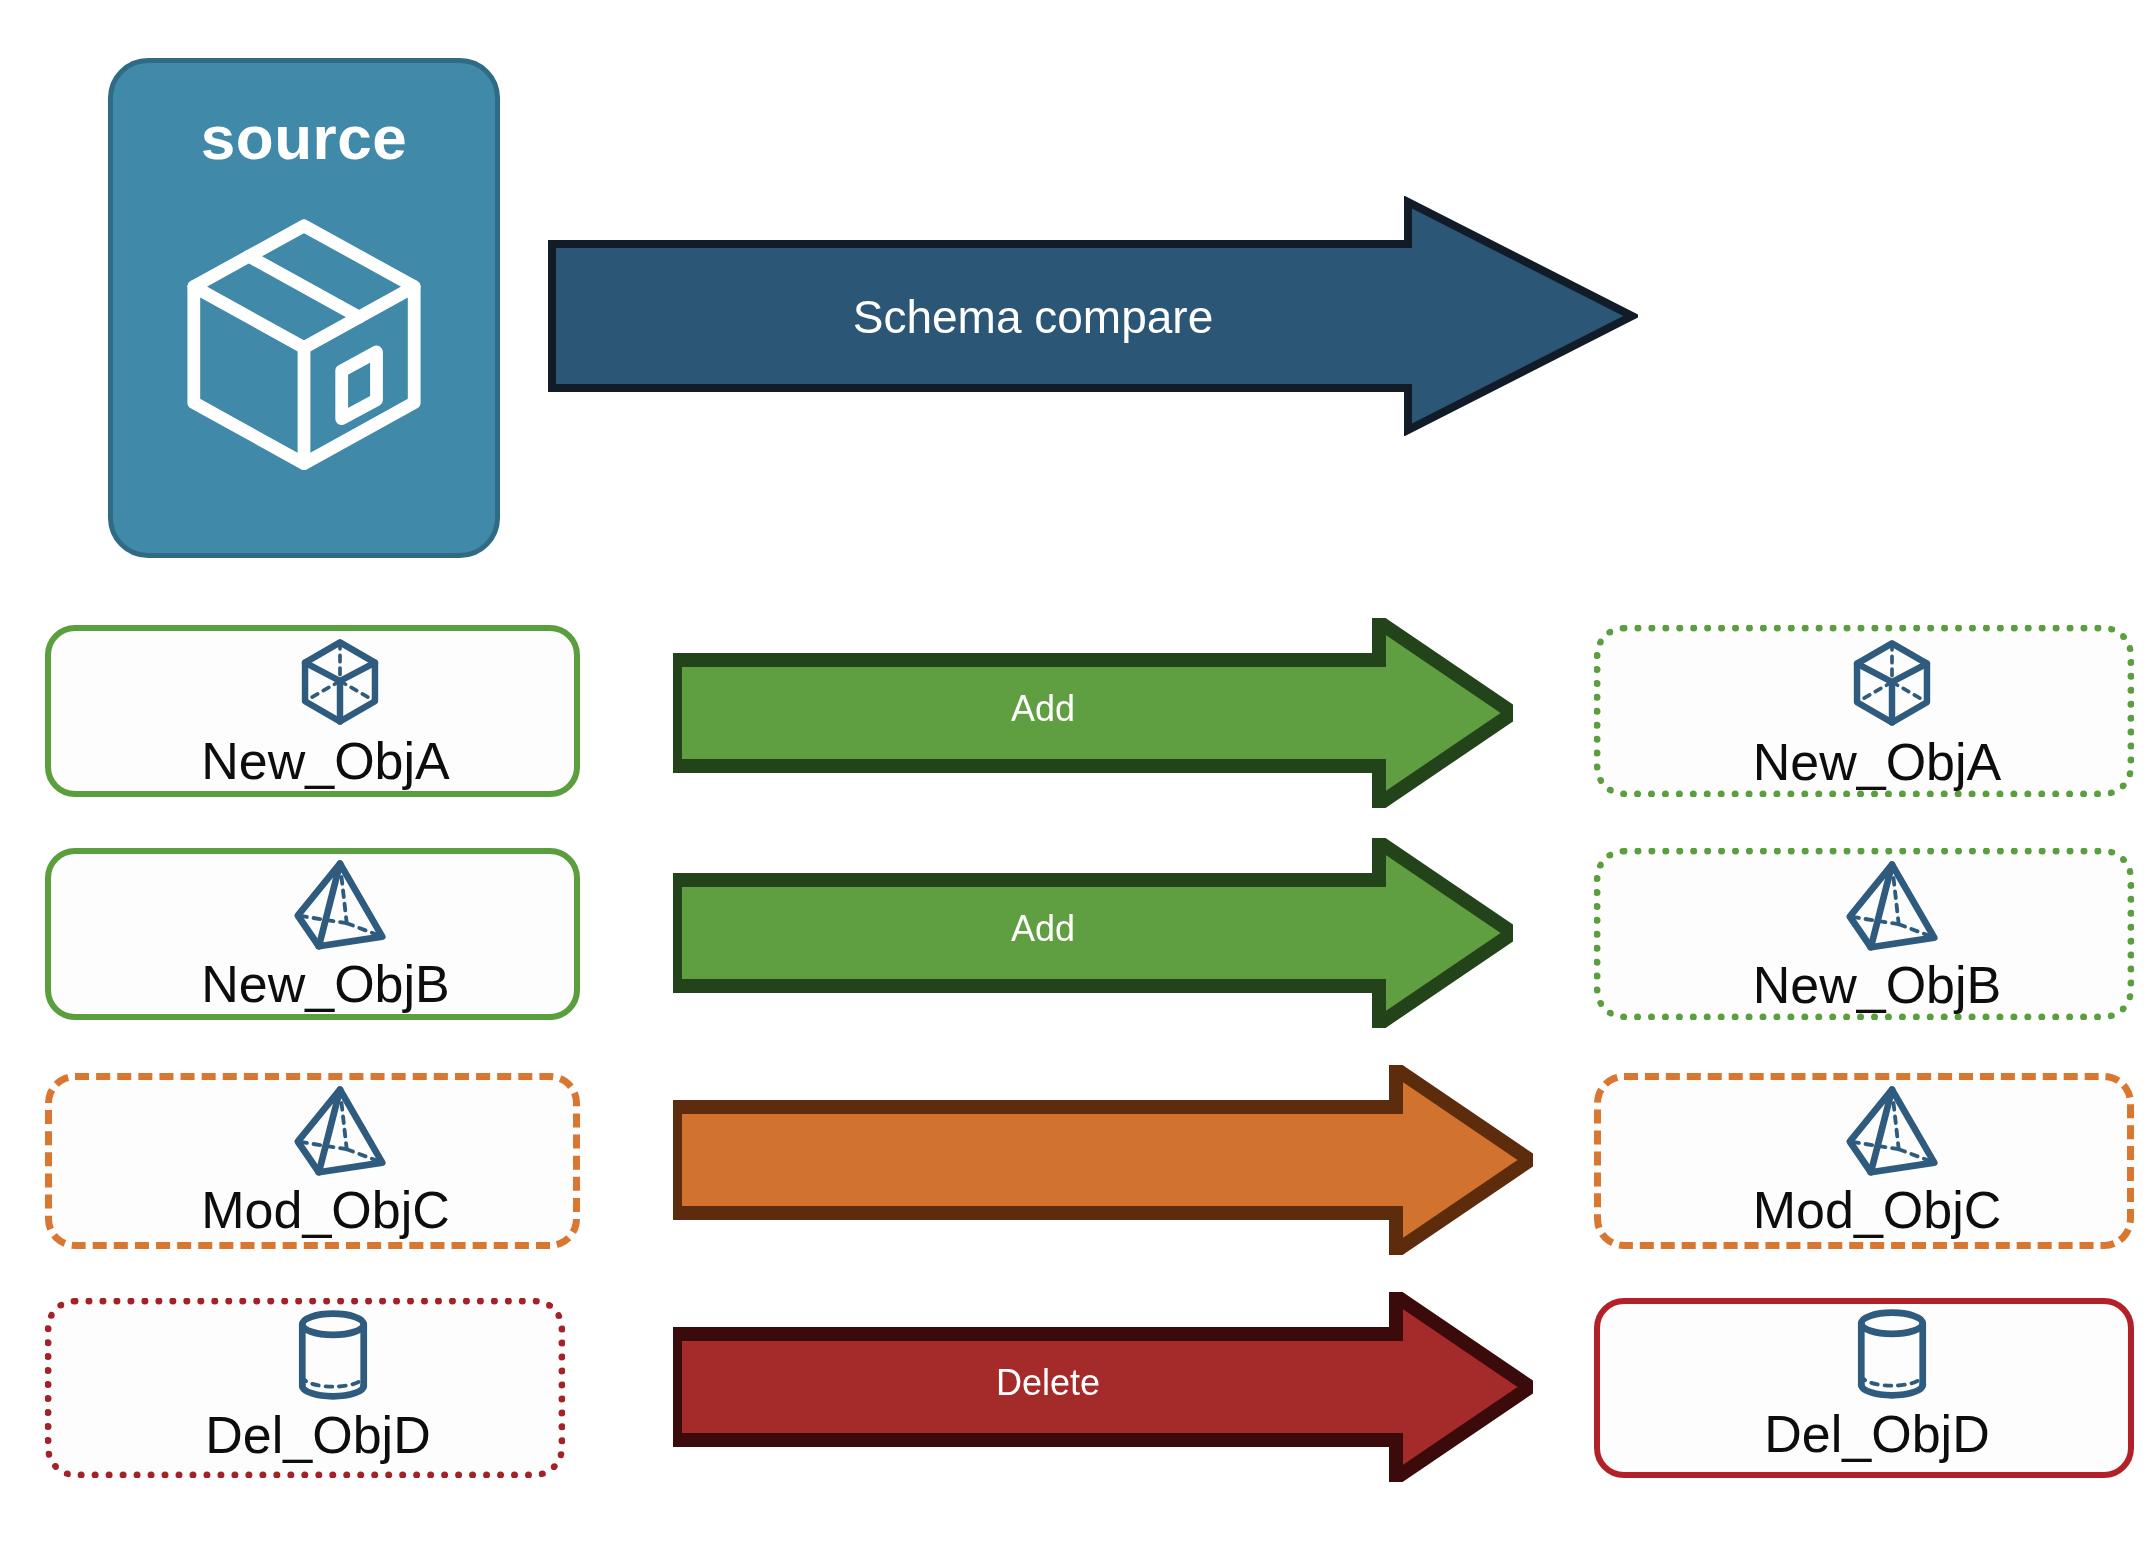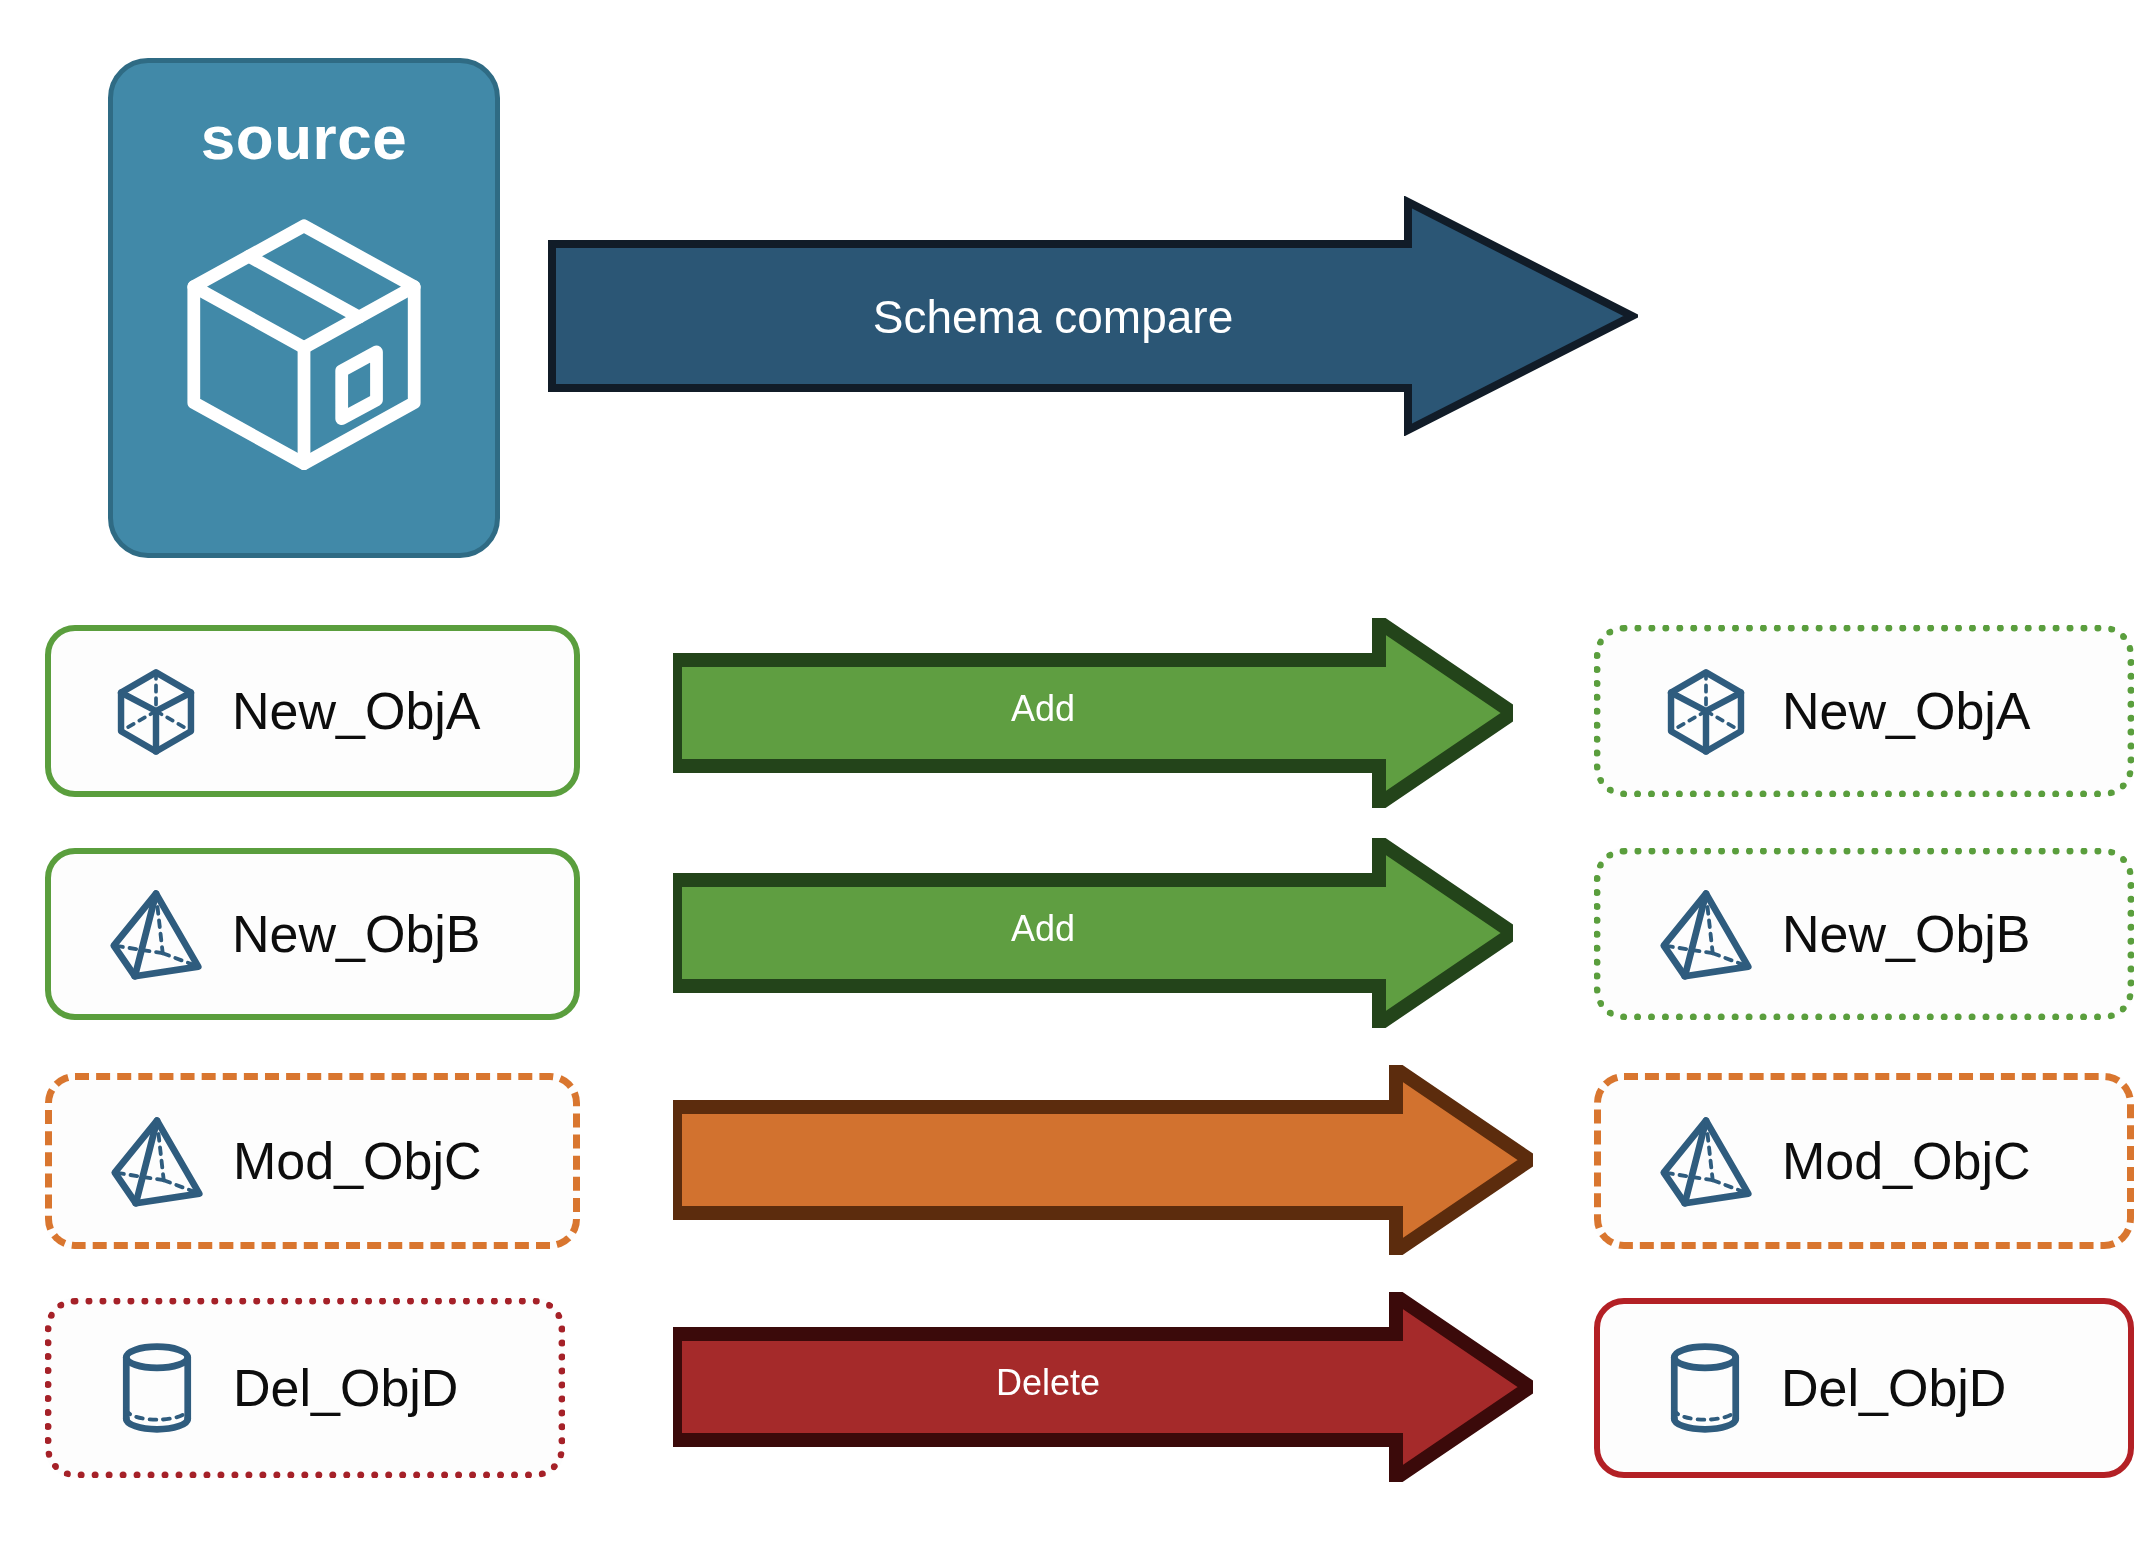--- a/index.html
+++ b/index.html
@@ -53,21 +53,21 @@
     text-align: center;
   }
 
   
   .chip {
     position: absolute;
     box-sizing: border-box;
     background: #fdfdfd;
     border-radius: 30px;
     display: flex;
-    flex-direction: row;
+    flex-direction: column;
     align-items: center;
   }
   .chip-icon {
     margin-left: 55px;
     flex: 0 0 auto;
     display: flex;
     align-items: center;
     justify-content: center;
     width: 100px;
     height: 100px;
@@ -115,21 +115,21 @@
         </g>
       </svg>
     </div>
   </div>
 
   <div class="compare-arrow" style="left:548px; top:196px; width:1090px; height:240px;">
     <svg width="1090" height="240" viewBox="0 0 1090 240">
       <polygon points="4,48 860,48 860,6 1084,120 860,234 860,192 4,192" fill="#2B5675" stroke="#111C28" stroke-width="8" stroke-linejoin="miter"></polygon>
     </svg>
   </div>
-  <div class="compare-label" style="left:548px; top:290px; width:1010px;">Schema compare</div>
+  <div class="compare-label" style="left:528px; top:290px; width:1010px;">Schema compare</div>
 
 
   <div class="chip bd-solid-green" style="left:45px; top:625px; width:535px; height:172px;">
     <span class="chip-icon">
       <svg width="92" height="92" viewBox="0 0 100 100" aria-hidden="true">
         <g fill="none" stroke="#2F5C7E" stroke-width="7" stroke-linejoin="round" stroke-linecap="round">
           <path d="M50 8 L88 30 L88 72 L50 94 L12 72 L12 30 Z"></path>
           <path d="M12 30 L50 50 L88 30"></path>
           <path d="M50 50 L50 94"></path>
         </g>

